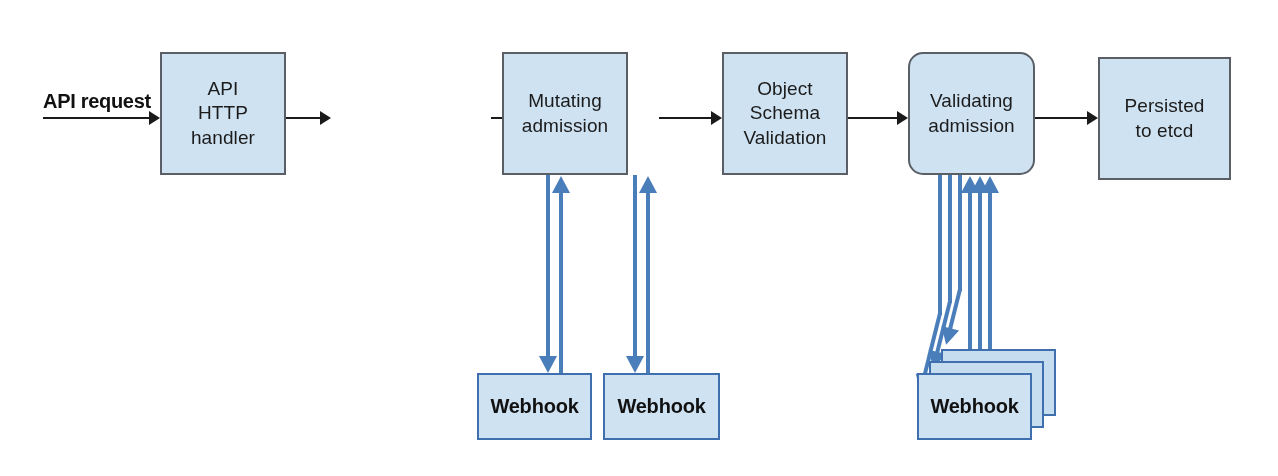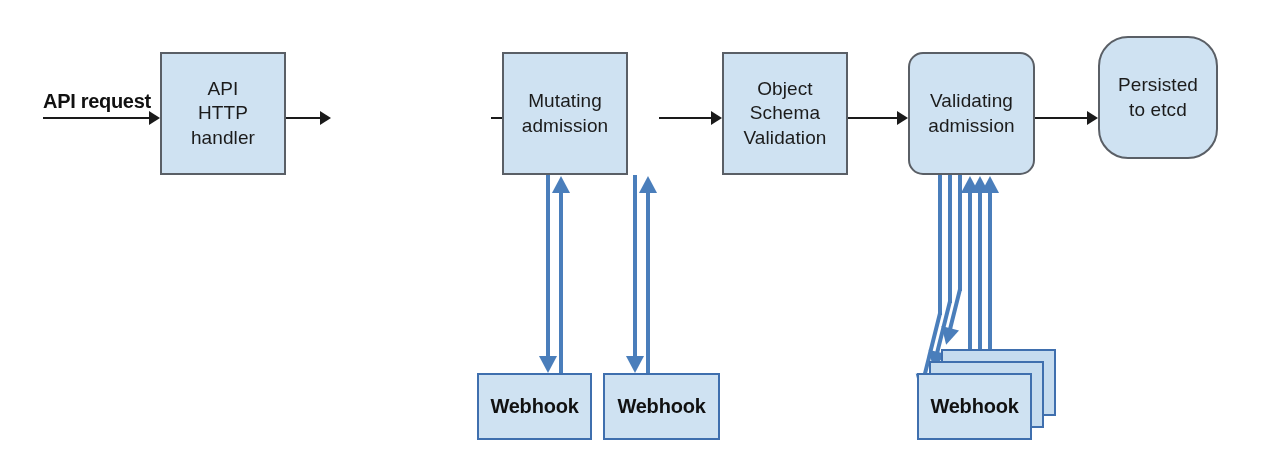--- a/index.html
+++ b/index.html
@@ -138,21 +138,21 @@
   <div class="stage-box" style="left:502px; top:52px; width:126px; height:123px;">Mutating
 admission</div>
 
   <div class="stage-box" style="left:722px; top:52px; width:126px; height:123px;">Object
 Schema
 Validation</div>
 
   <div class="stage-box" style="left:908px; top:52px; width:127px; height:123px;border-radius:15px;">Validating
 admission</div>
 
-  <div class="stage-box" style="left:1098px; top:36px; width:120px; height:123px;border-radius:30px;">Persisted
+  <div class="stage-box" style="left:1098px; top:57px; width:133px; height:123px;">Persisted
 to etcd</div>
 
   <div class="vline-blue" style="left:546px; top:175px; height:185px;"></div>
   <div class="vhead-down" style="left:539px; top:356px;"></div>
   <div class="vline-blue" style="left:559px; top:190px; height:183px;"></div>
   <div class="vhead-up" style="left:552px; top:176px;"></div>
 
   <div class="vline-blue" style="left:633px; top:175px; height:185px;"></div>
   <div class="vhead-down" style="left:626px; top:356px;"></div>
   <div class="vline-blue" style="left:646px; top:190px; height:183px;"></div>

